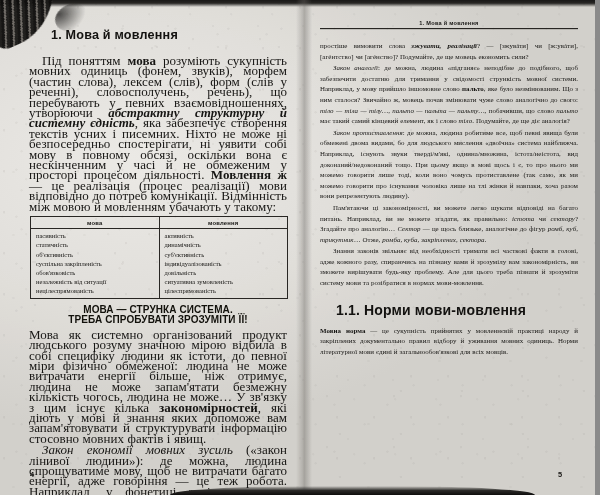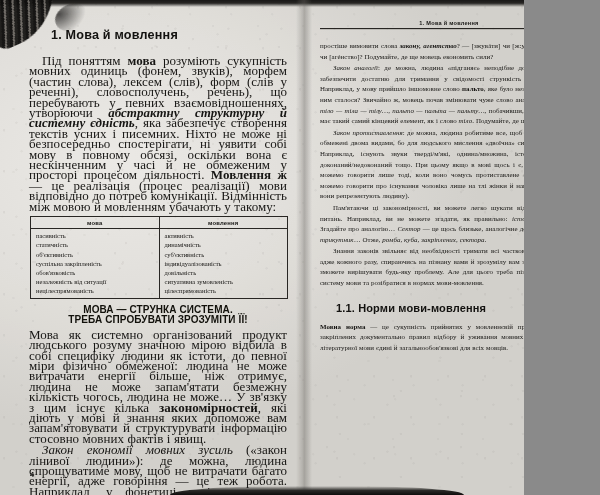--- a/index.html
+++ b/index.html
@@ -3,21 +3,21 @@
 <meta charset="utf-8">
 <title>Мова й мовлення — сканована сторінка</title>
 <style>
   html, body {
     margin: 0;
     padding: 0;
     background: #8a8a8a;
   }
   .scan {
     position: relative;
-    width: 524px;
+    width: 595px;
     height: 495px;
     overflow: hidden;
     background: #7dd3fc;
     font-family: "Liberation Serif", "DejaVu Serif", serif;
     color: #1b1a18;
     filter: contrast(1.04);
   }
   
   .paper-base {
     position: absolute;
@@ -128,21 +128,21 @@
     font-family: "Liberation Sans", "DejaVu Sans", sans-serif;
     font-size: 12.6px;
     font-weight: bold;
     letter-spacing: .2px;
     margin: 0 0 14px 0;
     padding-left: 22px;
     color: #171614;
   }
   h2.section-title {
     font-family: "Liberation Sans", "DejaVu Sans", sans-serif;
-    font-size: 11px;
+    font-size: 14px;
     font-weight: bold;
     letter-spacing: .15px;
     margin: 13px 0 8px 0;
     padding-left: 16px;
     color: #171614;
   }
 
   p.para {
     margin: 0 0 1px 0;
     font-size: 13px;
@@ -282,21 +282,21 @@
 
     <div class="folio">4</div>
   </div>
 
   <div class="page page-right ink">
     <div class="page-body">
 
       <div class="running-head">1. Мова й мовлення</div>
       <div class="head-rule"></div>
 
-      <p class="para no-indent">простіше вимовити слова <span class="bi">закону, агентство</span>? — [зжувáти] чи [ж:увáти], [агéнтство] чи [агéнство]? Подумайте, де ще мовець економить сили?</p>
+      <p class="para no-indent">простіше вимовити слова <span class="bi">зжувати, реалізації</span>? — [зжувáти] чи [ж:увáти], [агéнтство] чи [агéнство]? Подумайте, де ще мовець економить сили?</p>
 
       <p class="para"><i>Закон аналогії</i>: де можна, людина «підганяє» неподібне до подібного, щоб забезпечити достатню для тримання у свідомості стрункість мовної системи. Наприклад, у мову прийшло іншомовне слово <b>пальто</b>, яке було незмінюваним. Що з ним сталося? Звичайно ж, мовець почав змінювати чуже слово аналогічно до свого: <i>тіло — тіла — тілу…, пальто — пальта — пальту…</i>, побачивши, що слово <i>пальто</i> має такий самий кінцевий елемент, як і слово <i>тіло</i>. Подумайте, де ще діє аналогія?</p>
 
       <p class="para"><i>Закон протиставлення</i>: де можна, людина робитиме все, щоб певні явища були обмежені двома видами, бо для людського мислення «двоїчна» система найближча. Наприклад, існують звуки тверді/м'які, однина/множина, істота/неістота, вид доконаний/недоконаний тощо. При цьому якщо в мові щось і є, то про нього ми можемо говорити лише тоді, коли воно чомусь протиставлене (так само, як ми можемо говорити про існування чоловіка лише на тлі жінки й навпаки, хоча разом вони репрезентують людину).</p>
 
       <p class="para">Пам'ятаючи ці закономірності, ви можете легко шукати відповіді на багато питань. Наприклад, ви не можете згадати, як правильно: <i>істота</i> чи <i>сектору</i>? Згадайте про аналогію… <i>Сектор</i> — це щось близьке, аналогічне до фігур <i>ромб, куб, трикутник</i>… Отже, <i>ромба, куба, закріплених, сектора</i>.</p>
 
       <p class="para">Знання законів звільняє від необхідності тримати всі часткові факти в голові, адже кожного разу, спираючись на пізнану вами й зрозумілу вам закономірність, ви зможете вирішувати будь-яку проблему. Але для цього треба пізнати й зрозуміти систему мови та розібратися в нормах мови-мовлення.</p>
 
       <h2 class="section-title">1.1. Норми мови-мовлення</h2>

